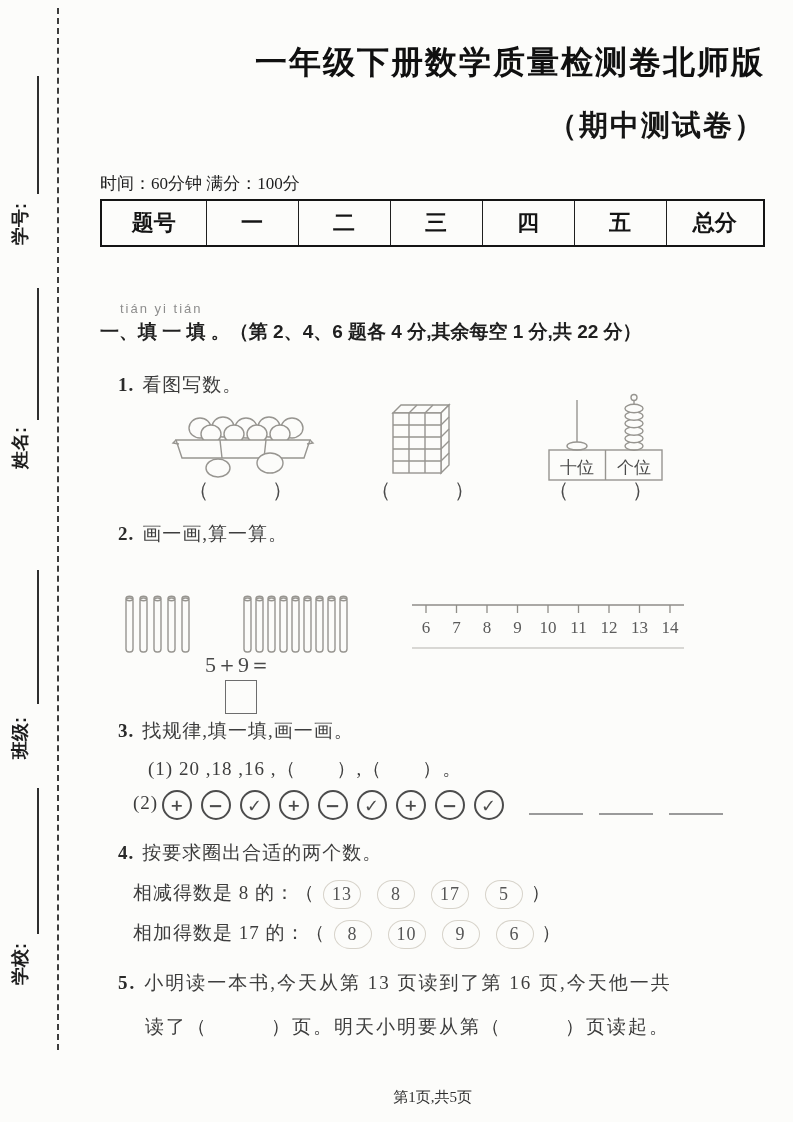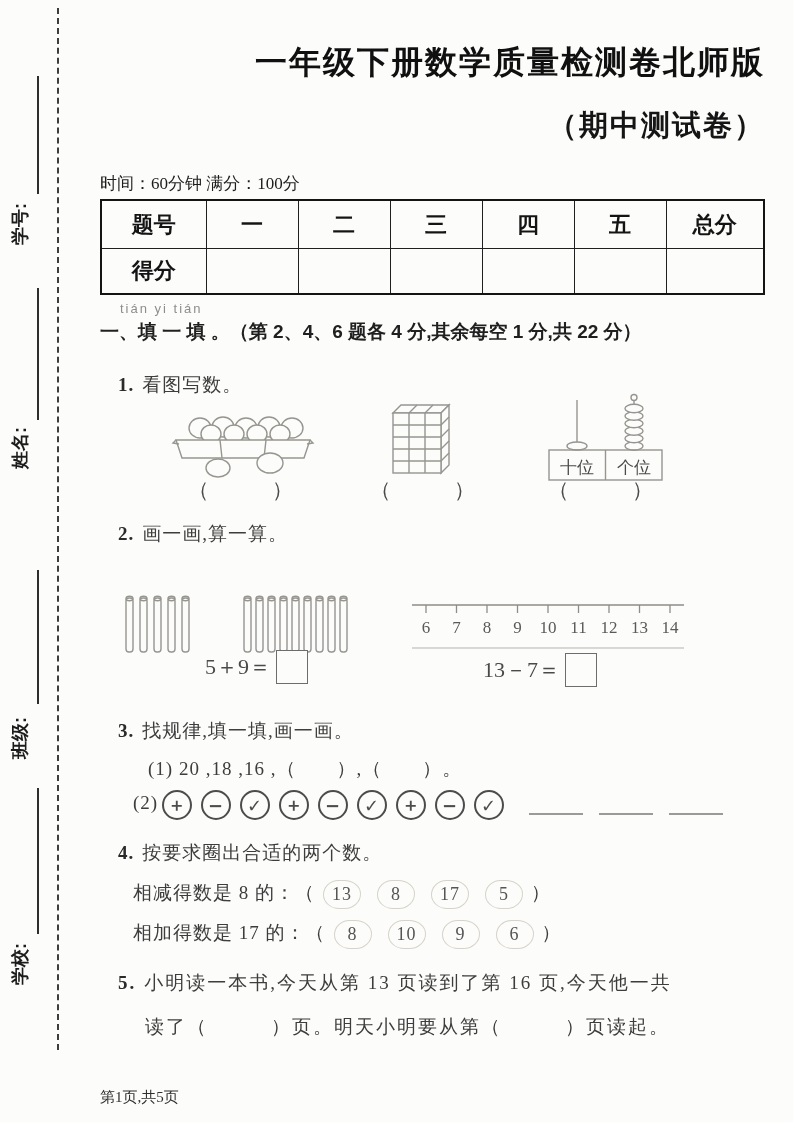--- a/index.html
+++ b/index.html
@@ -44,21 +44,21 @@
   .sym{display:inline-flex;width:26px;height:26px;border:2px solid #4c4c4c;border-radius:50%;
        align-items:center;justify-content:center;font-size:18px;font-weight:bold;color:#4c4c4c;
        margin-right:9px;vertical-align:middle;font-family:"DejaVu Sans",sans-serif;}
   .blankline{display:inline-block;width:54px;height:18px;border-bottom:2px solid #9a9a9a;
              margin-left:16px;vertical-align:middle;}
 
   .flower{display:inline-block;min-width:36px;height:27px;line-height:27px;text-align:center;
           border:1.5px solid #d7d3ca;border-radius:48% 52% 50% 50% / 60% 55% 62% 57%;
           margin:0 8px;color:#555;font-size:18px;vertical-align:middle;}
 
-  .footer{position:absolute;left:100px;top:1088px;width:665px;text-align:left;font-size:15px;color:#2f2f2f;}
+  .footer{position:absolute;left:100px;top:1088px;width:665px;text-align:center;font-size:15px;color:#2f2f2f;}
 
   svg .stroke{fill:none;stroke:#979590;stroke-width:1.4;}
   svg .fillw{fill:#fcfcfa;stroke:#979590;stroke-width:1.4;}
   svg text{font-family:"Liberation Serif","DejaVu Serif",serif;}
 </style>
 </head>
 <body>
 
 <div class="page">
 
@@ -88,29 +88,20 @@
     </colgroup>
     <tbody>
         <tr>
       <td>题号</td>
       <td>一</td>
       <td>二</td>
       <td>三</td>
       <td>四</td>
       <td>五</td>
       <td>总分</td>
-    </tr>
-    <tr>
-      <td>得分</td>
-      <td></td>
-      <td></td>
-      <td></td>
-      <td></td>
-      <td></td>
-      <td></td>
     </tr>
   </tbody>
     </table>
 
   <div class="pinyin">tián yi tián</div>
   <div class="sec-head">一、填 一 填 。（第 2、4、6 题各 4 分,其余每空 1 分,共 22 分）</div>
 
   <div class="q-line" style="left:118px;top:364px;">
     <span class="q-num">1.</span><span>看图写数。</span>
   </div>
@@ -237,26 +228,22 @@
         <text x="136" y="37">10</text>
         <text x="166.5" y="37">11</text>
         <text x="197" y="37">12</text>
         <text x="227.5" y="37">13</text>
         <text x="258" y="37">14</text>
       </g>
       <line x1="0" y1="52" x2="272" y2="52" stroke="#b5b3ae" stroke-width="1"></line>
     </svg>
   </div>
 
-  <div class="eq" style="left:205px;top:650px;">
+  <div class="eq" style="left:205px;top:650px;flex-direction:column;">
     <span>5＋9＝</span>
-    <span class="ansbox"></span>
-  </div>
-  <div class="eq" style="left:483px;top:653px;">
-    <span>13－7＝</span>
     <span class="ansbox"></span>
   </div>
 
   <div class="q-line" style="left:118px;top:710px;">
     <span class="q-num">3.</span><span>找规律,填一填,画一画。</span>
   </div>
   <div class="q-line" style="left:148px;top:748px;">(1) 20 ,18 ,16 ,（　　）,（　　）。</div>
   <div class="q-line" style="left:133px;top:782px;white-space:nowrap;">
     <span style="margin-right:4px;">(2)</span><span class="sym">＋</span><span class="sym">−</span><span class="sym">✓</span><span class="sym">＋</span><span class="sym">−</span><span class="sym">✓</span><span class="sym">＋</span><span class="sym">−</span><span class="sym">✓</span><span class="blankline"></span><span class="blankline"></span><span class="blankline"></span>
   </div>

